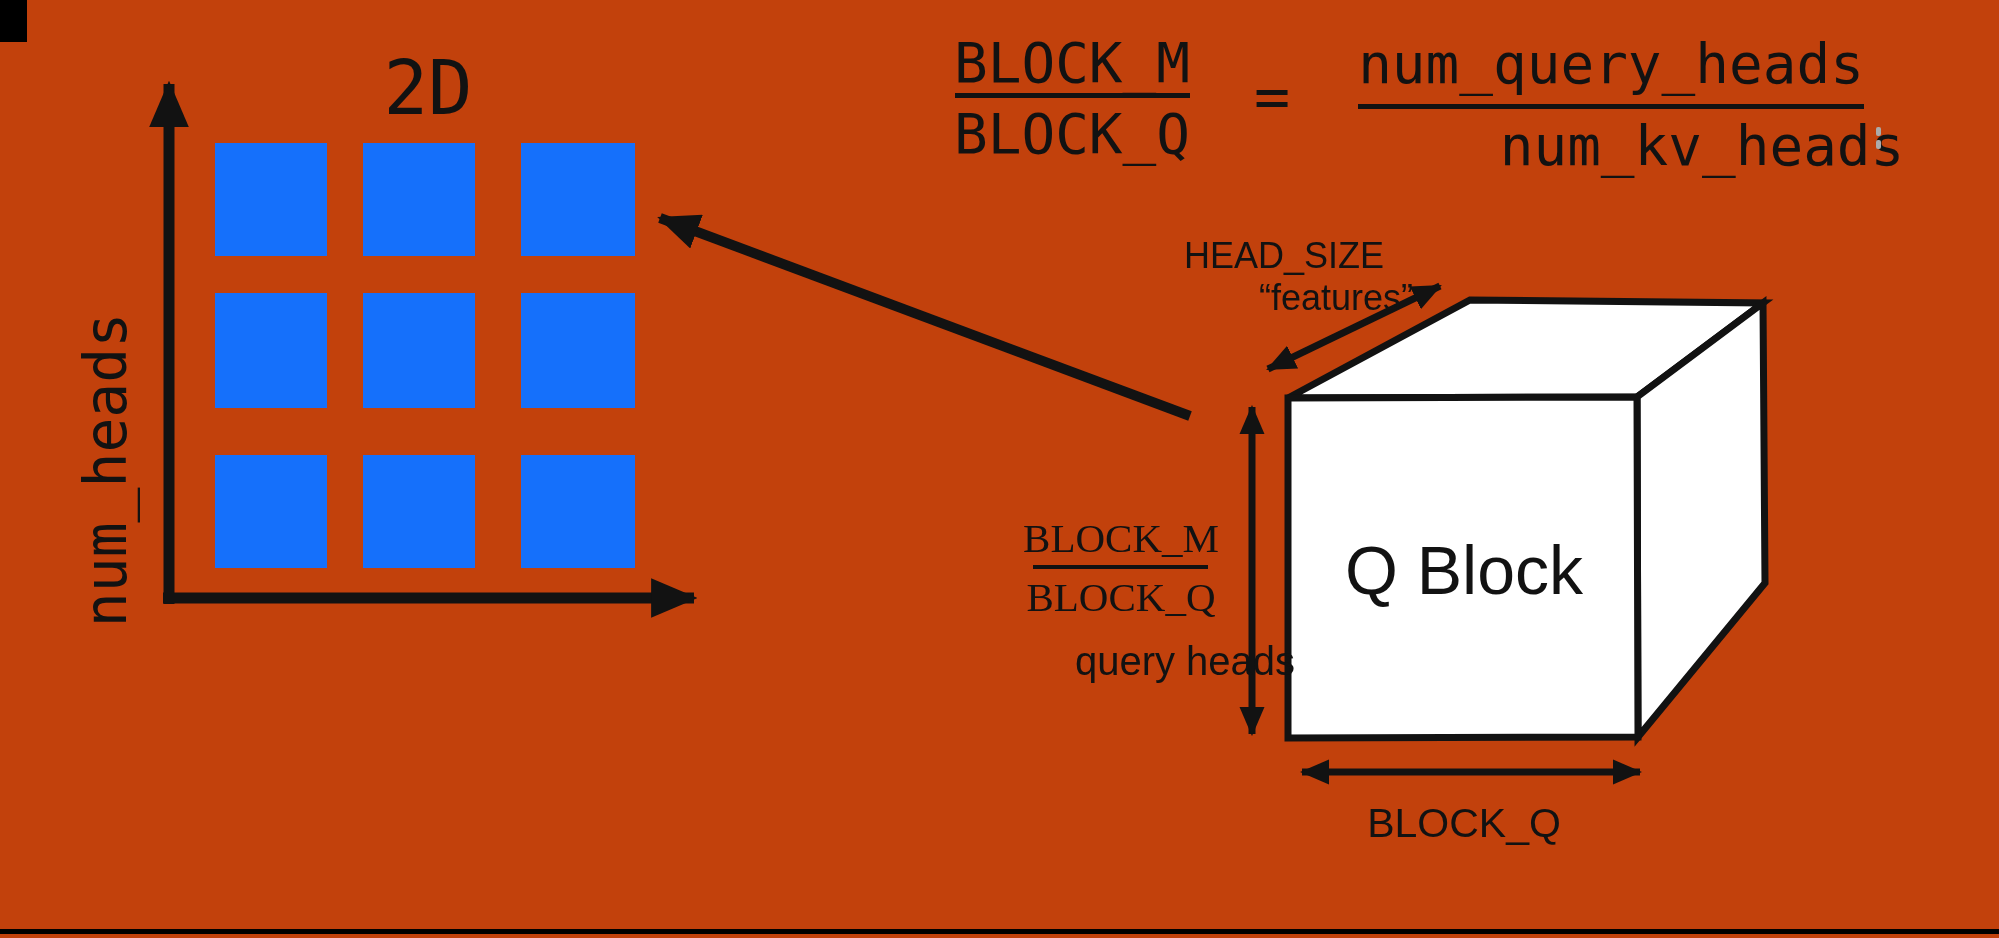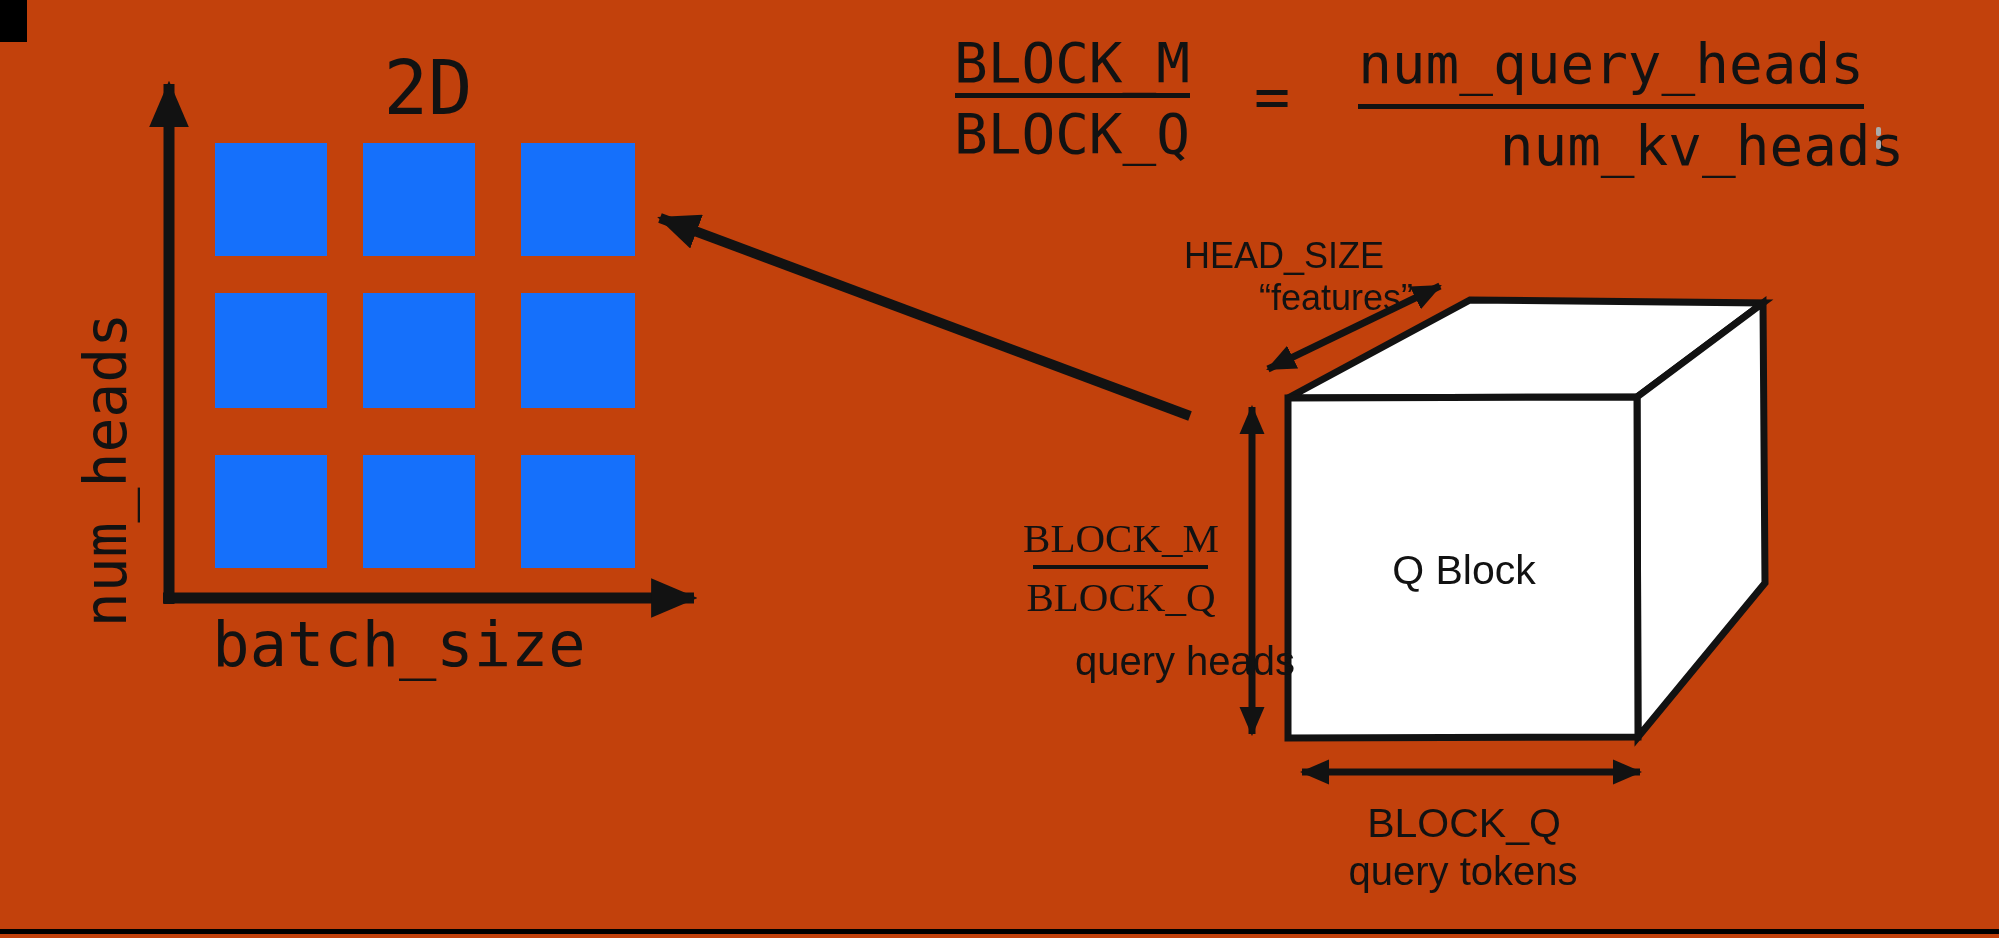--- a/index.html
+++ b/index.html
@@ -56,21 +56,20 @@
       <polygon class="face" stroke-width="7" points="1288,398 1637,397 1638,737 1288,738"></polygon>
     </g>
 
     <line x1="1268" y1="369" x2="1440" y2="286" stroke-width="7" class="edge" marker-start="url(#arrowhead)" marker-end="url(#arrowhead)"></line>
     <line x1="1252" y1="407" x2="1252" y2="734" stroke-width="7" class="edge" marker-start="url(#arrowhead)" marker-end="url(#arrowhead)"></line>
     <line x1="1302" y1="772" x2="1640" y2="772" stroke-width="7" class="edge" marker-start="url(#arrowhead)" marker-end="url(#arrowhead)"></line>
   </svg>
 
   <div class="lbl mono" style="left:428px;top:88px;font-size:74px;">2D</div>
   <div class="lbl mono rot90" style="left:106px;top:470px;font-size:58px;">num_heads</div>
-  <div class="lbl mono" style="left:399px;top:645px;font-size:62px;">batch_size</div>
 
   <div>
     <div class="lbl mono" style="left:1072px;top:63px;font-size:56px;">BLOCK_M</div>
     <div class="fracbar" style="left:955px;top:93px;width:235px;height:5px;"></div>
     <div class="lbl mono" style="left:1072px;top:134px;font-size:56px;">BLOCK_Q</div>
 
     <div class="lbl mono" style="left:1272px;top:96px;font-size:60px;">=</div>
 
     <div class="lbl mono" style="left:1611px;top:64px;font-size:56px;">num_query_heads</div>
     <div class="fracbar" style="left:1358px;top:104px;width:506px;height:5px;"></div>
@@ -80,20 +79,19 @@
   <div class="lbl sans" style="left:1284px;top:256px;font-size:36px;">HEAD_SIZE</div>
   <div class="lbl sans" style="left:1336px;top:298px;font-size:36px;">“features”</div>
 
   <div>
     <div class="lbl serif" style="left:1121px;top:538px;font-size:41px;">BLOCK_M</div>
     <div class="fracbar" style="left:1033px;top:565px;width:175px;height:4px;"></div>
     <div class="lbl serif" style="left:1121px;top:597px;font-size:41px;">BLOCK_Q</div>
     <div class="lbl sans" style="left:1185px;top:661px;font-size:40px;">query heads</div>
   </div>
 
-  <div class="lbl sans" style="left:1464px;top:570px;font-size:41px;">Q Block</div>
+  <div class="lbl sans" style="left:1464px;top:570px;font-size:68px;">Q Block</div>
 
   <div class="lbl sans" style="left:1464px;top:823px;font-size:41px;">BLOCK_Q</div>
-  <div class="lbl sans" style="left:1463px;top:871px;font-size:40px;">query tokens</div>
 
   <div class="artifact" style="left:1876px;top:127px;width:5px;height:9px;"></div>
   <div class="artifact" style="left:1876px;top:140px;width:5px;height:9px;"></div>
 </div>
 
 </body></html>

